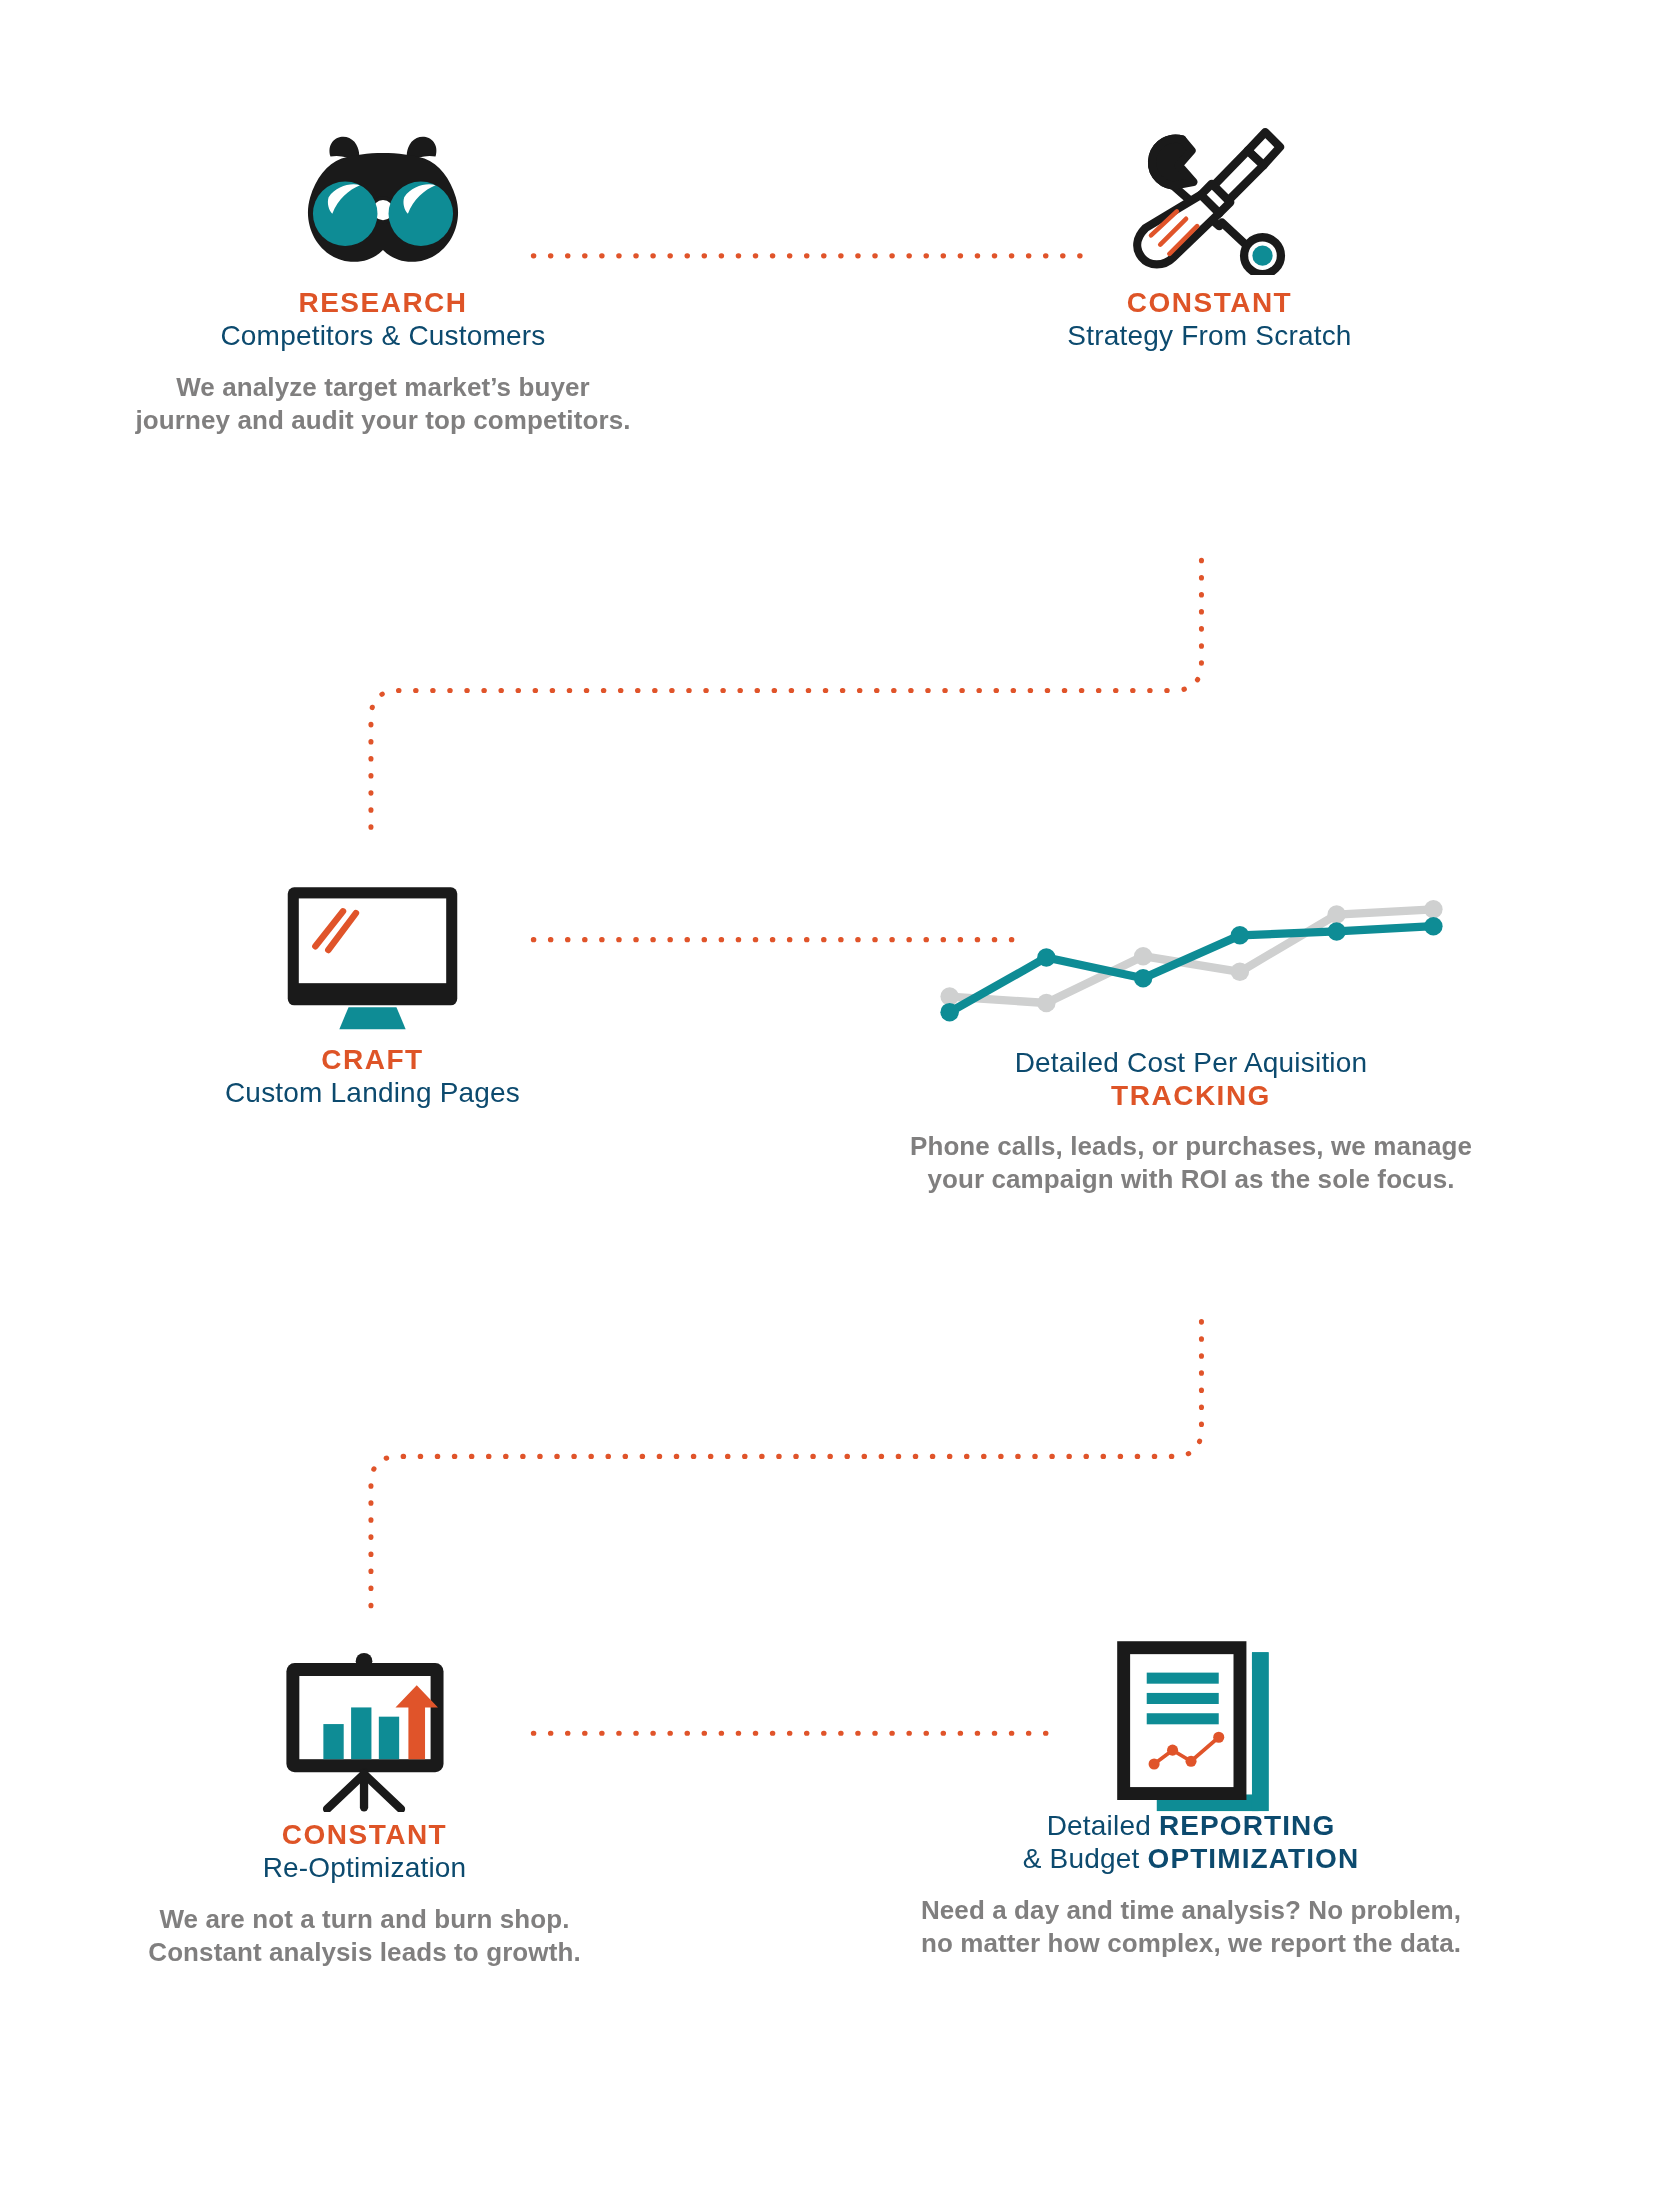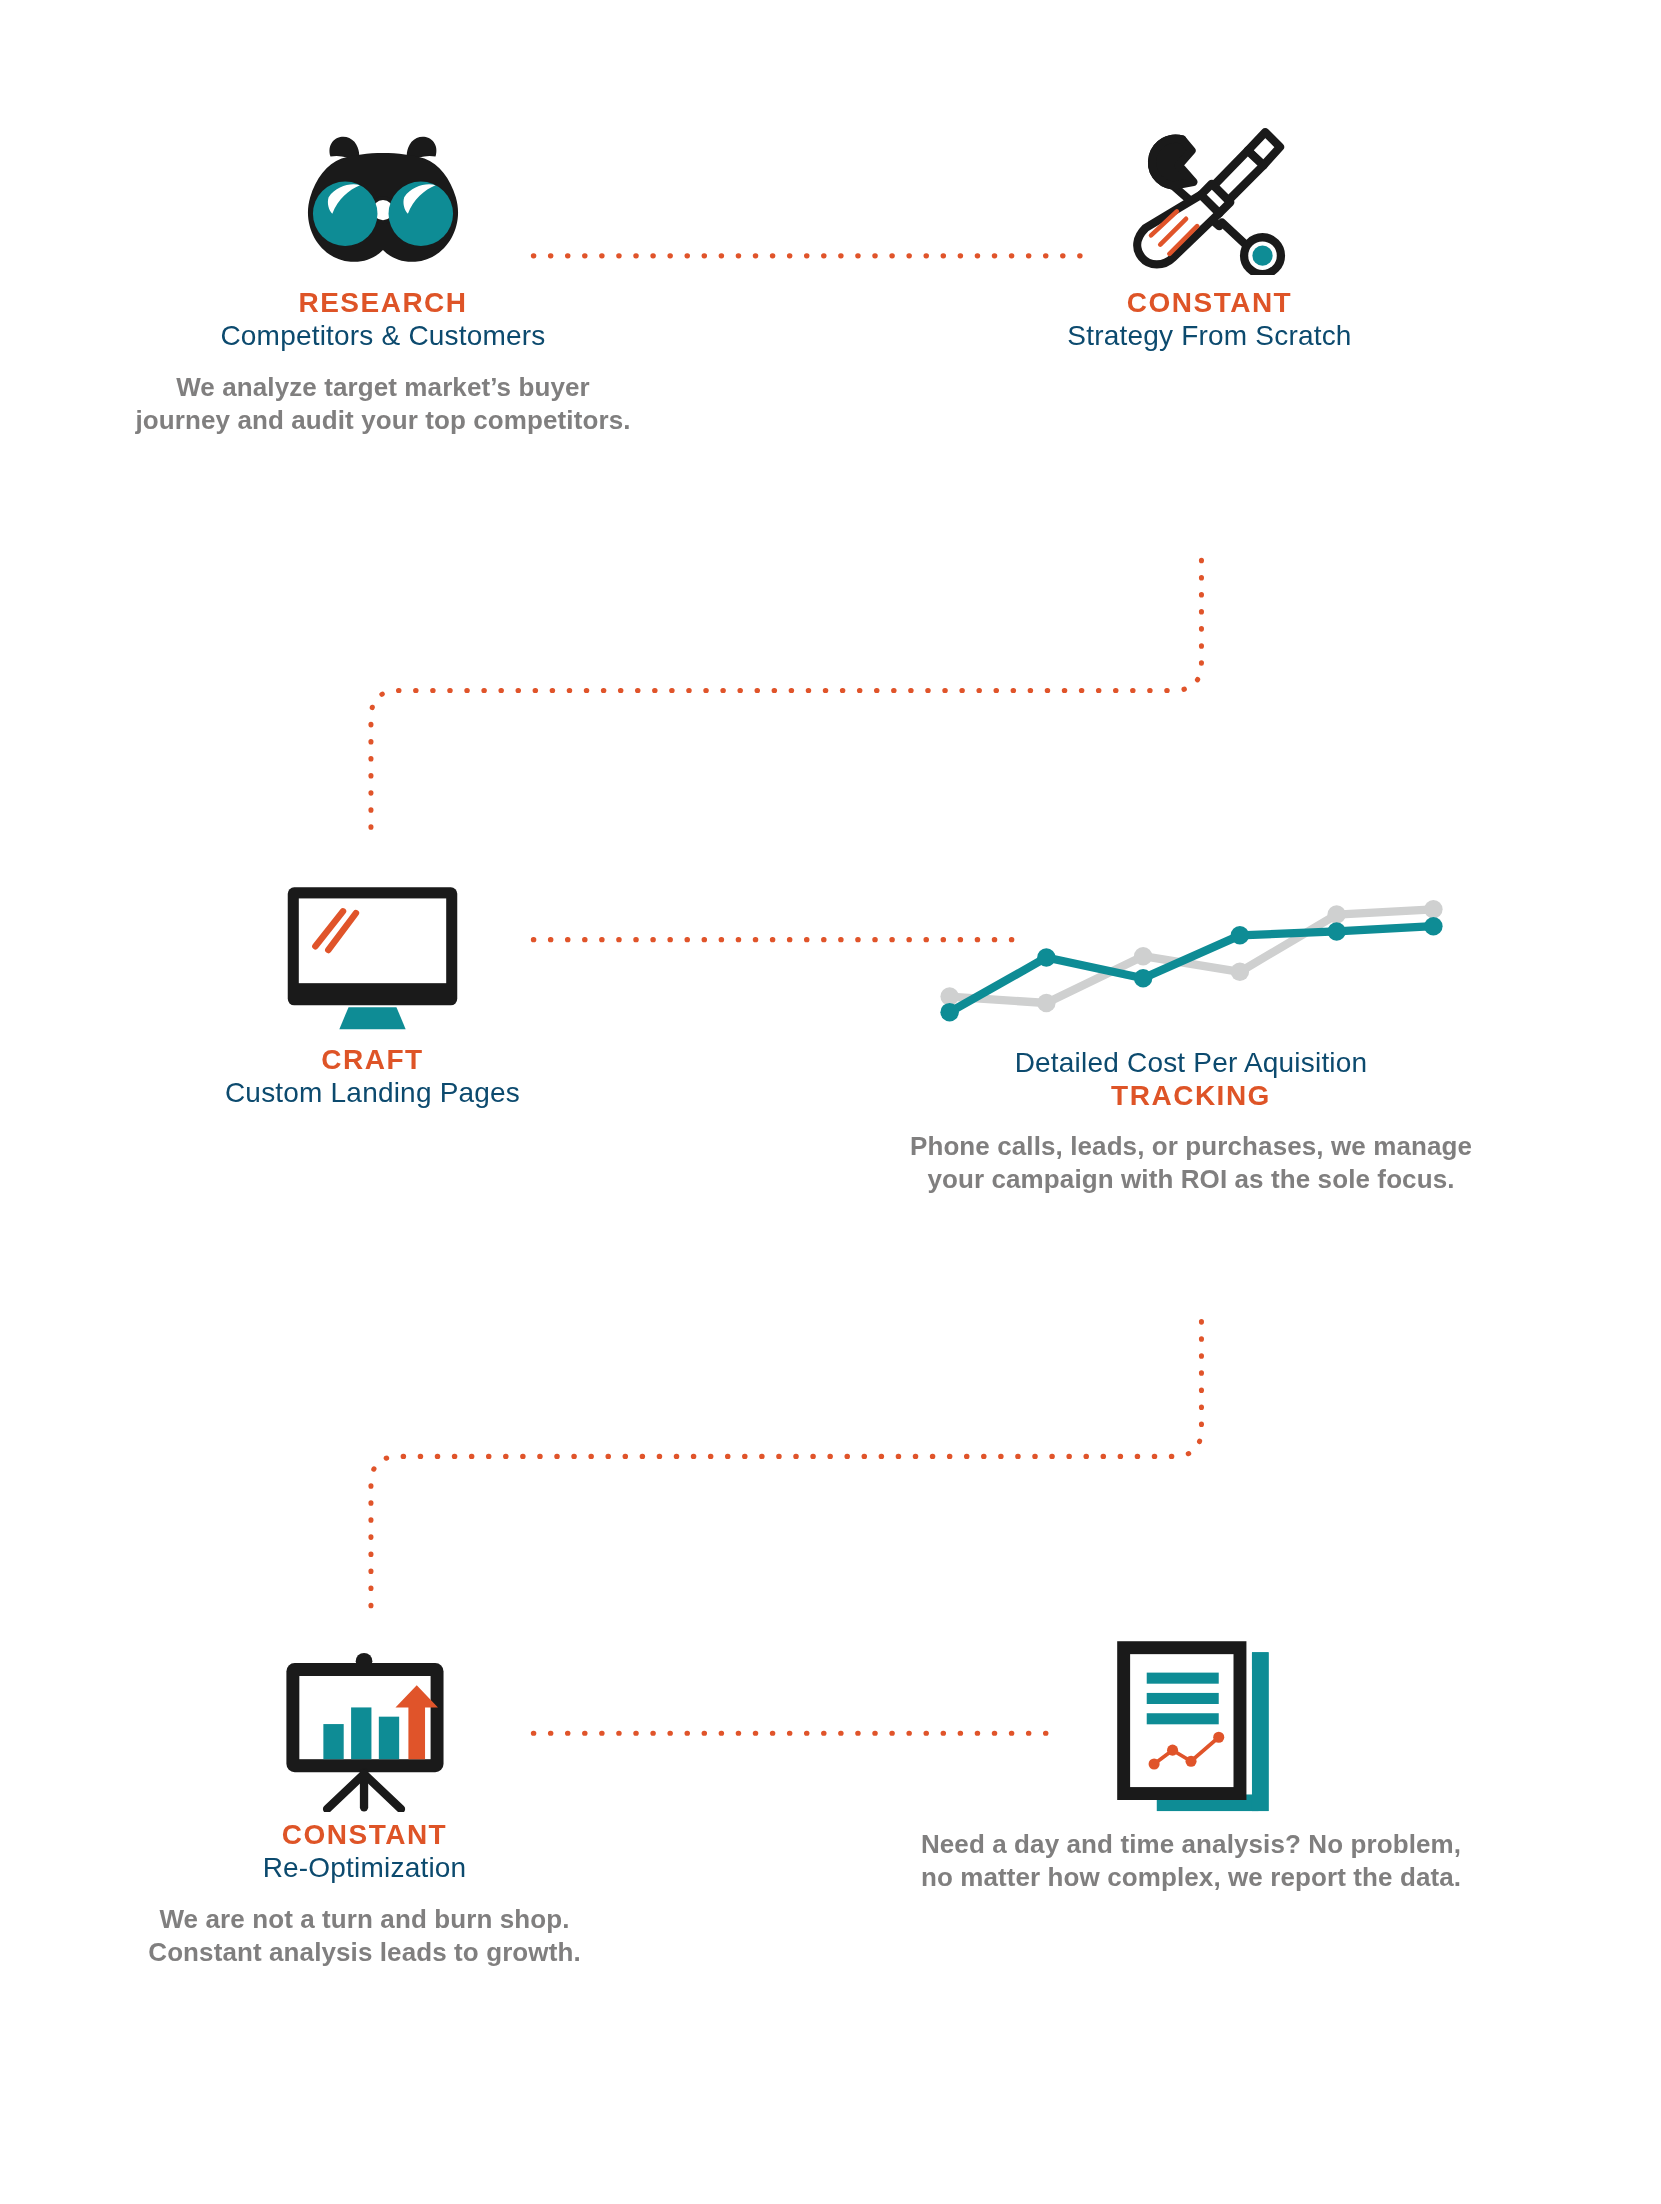--- a/index.html
+++ b/index.html
@@ -256,20 +256,28 @@
         </g>
         <polyline fill="none" stroke="#E0542A" stroke-width="4" points="52,143 72,128 92,140 122,114"></polyline>
         <g fill="#E0542A">
           <circle cx="52" cy="143" r="6"></circle>
           <circle cx="72" cy="128" r="6"></circle>
           <circle cx="92" cy="140" r="6"></circle>
           <circle cx="122" cy="114" r="6"></circle>
         </g>
       </svg>
     </div>
+    <div class="titles">
+      <div class="t-line">
+        <span>Detailed </span><span class="b">REPORTING</span>
+      </div>
+      <div class="t-line">
+        <span>&amp; Budget </span><span class="b">OPTIMIZATION</span>
+      </div>
+    </div>
     <div class="desc">
       <span>Need a day and time analysis? No problem,</span>
       <span>no matter how complex, we report the data.</span>
     </div>
   </div>
 
 </div>
 
 
 </body></html>

